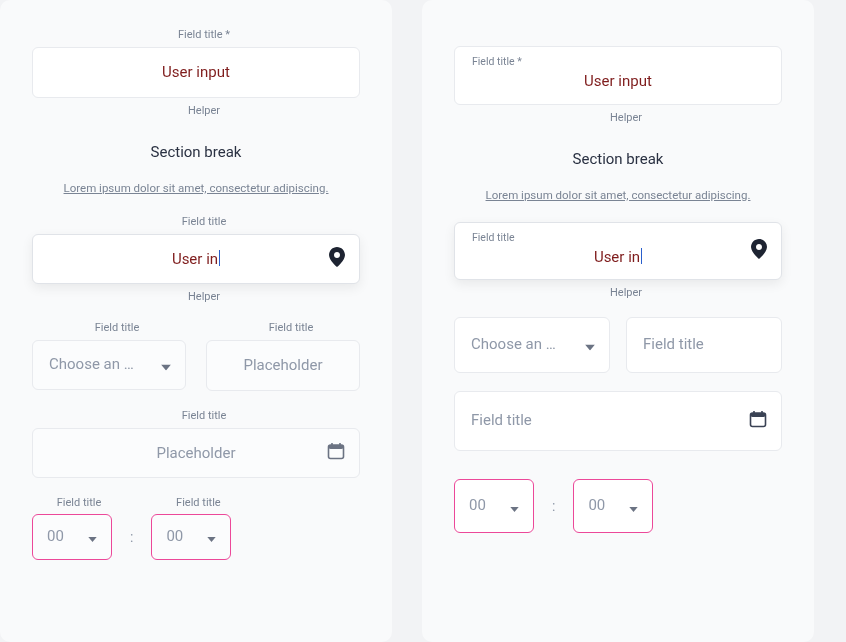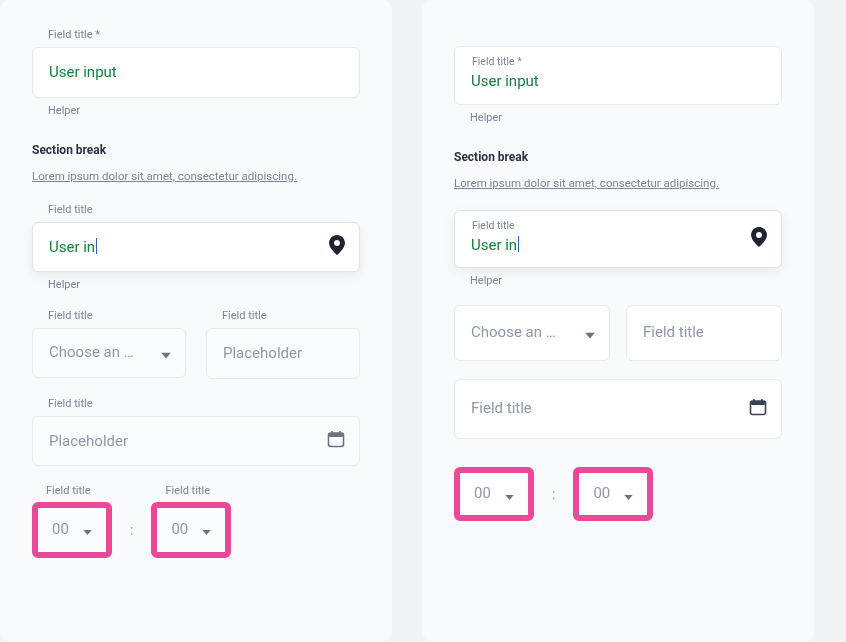--- a/index.html
+++ b/index.html
@@ -13,20 +13,21 @@
       display: flex;
       gap: 30px;
       padding: 0;
       width: 846px;
       height: 642px;
     }
     .panel {
       background: #f9fafb;
       border-radius: 10px;
       padding: 28px 32px;
+      text-align: center;
     }
     .panel-left { width: 392px; }
     .panel-right { width: 392px; }
     .field-label {
       font-size: 11px;
       color: #7a8494;
       margin-bottom: 6px;
       padding-left: 16px;
     }
     .field-label-inline-float {
@@ -61,21 +62,21 @@
     .input-box.focused,
     .input-box-tall.focused {
       box-shadow: 0 4px 12px rgba(0,0,0,0.07);
       border-color: #e0e3e8;
     }
     .input-box.dim, .input-small.dim {
       background: #fbfcfd;
     }
     .input-value {
       font-size: 15px;
-      color: #15803d;
+      color: #7f1d1d;
       line-height: 1.3;
       margin-top: 45px;
     }
     .caret {
       display: inline-block;
       width: 1px;
       height: 16px;
       background: #2a5fcc;
       vertical-align: middle;
       margin-left: 1px;
@@ -84,24 +85,24 @@
     .placeholder-text {
       font-size: 15px;
       color: #8f98a8;
       line-height: 1.3;
     }
     .section-break {
       margin-top: 26px;
       margin-bottom: 20px;
     }
     .section-title {
-      font-size: 12px;
-      font-weight: 700;
+      font-size: 15px;
+      font-weight: 400;
       color: #2a3142;
-      margin-bottom: 12px;
+      margin-bottom: 20px;
     }
     .section-desc {
       font-size: 11.5px;
       color: #7a8494;
       text-decoration: underline;
     }
     .field-group { margin-bottom: 18px; }
     .row {
       display: flex;
       gap: 20px;
@@ -122,21 +123,21 @@
       transform: translateY(-50%);
     }
     .pin-icon {
       position: absolute;
       right: 14px;
       top: 50%;
       transform: translateY(-50%);
     }
     .input-small {
       background: #ffffff;
-      border: 6px solid #ec4899;
+      border: 1px solid #ec4899;
       border-radius: 6px;
       padding: 12px 14px;
       width: 80px;
       position: relative;
       display: flex;
       align-items: center;
       justify-content: space-between;
     }
     .input-small .chev-down {
       position: static;

